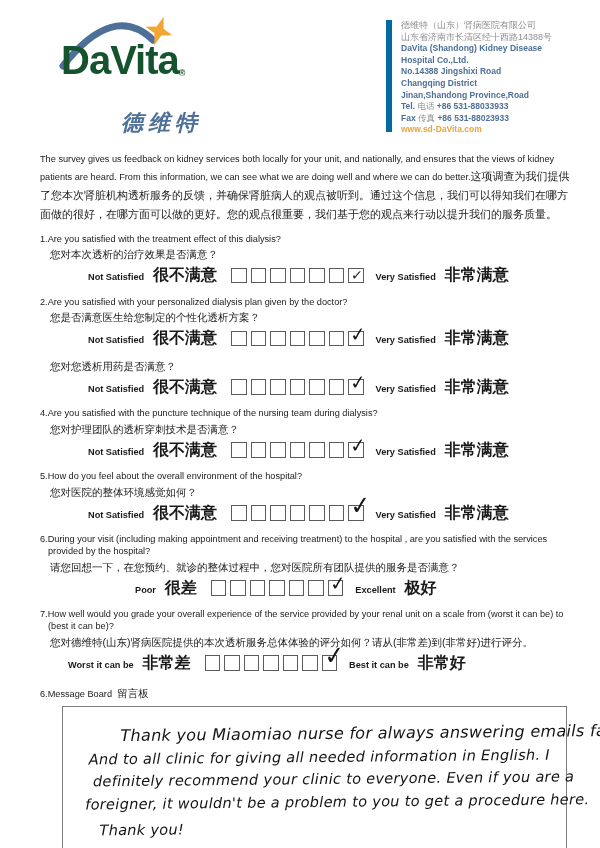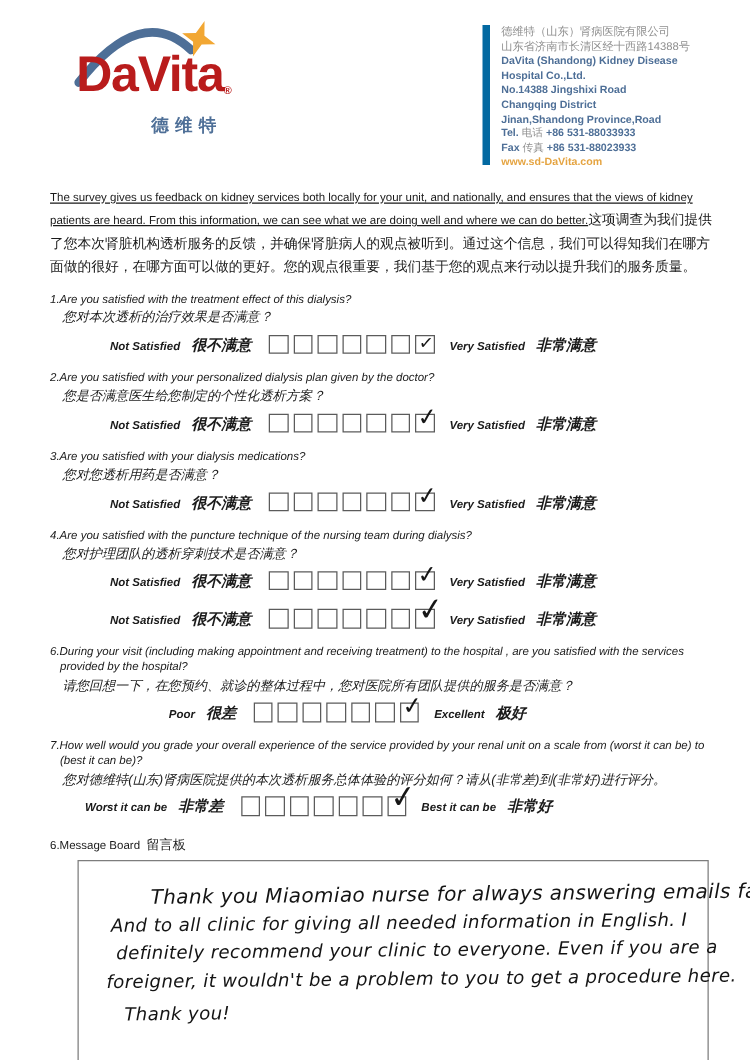--- a/index.html
+++ b/index.html
@@ -9,45 +9,45 @@
     position:relative; width:600px; height:848px; margin:0 auto;
     background:#ffffff; overflow:hidden; color:#1a1a1a;
   }
 
   
   .header { display:flex; justify-content:space-between; padding:16px 12px 0 55px; height:132px; }
   .logo { position:relative; width:190px; height:112px; }
   .logo-svg { position:absolute; left:0; top:0; width:160px; height:58px; }
   .brand { position:absolute; left:6px; top:22px; font-size:40px; font-weight:bold; letter-spacing:-1px; }
   .brand .reg { font-size:9px; font-weight:bold; letter-spacing:0; vertical-align:-2px; }
-  .brand-zh { position:absolute; left:66px; top:76px; font-size:14px; font-weight:bold; letter-spacing:5px; }
+  .brand-zh { position:absolute; left:66px; top:92px; font-size:22px; font-weight:bold; letter-spacing:5px;font-style:italic; }
 
   .contact { border-left:6px solid #0369a1; padding-left:9px; margin-top:4px; width:202px;
              font-size:8.5px; line-height:11.6px; }
   .c-gray { color:#8f8f8f; font-size:9px; }
   .c-blue { color:#4e6f97; font-weight:bold; }
   .c-zh   { color:#8f8f8f; font-weight:normal; }
   .c-web  { color:#e5a441; font-weight:bold; }
 
   
   .intro { margin:16px 28px 0 40px; }
-  .intro-en { font-size:9.2px; line-height:13px;text-decoration:underline; }
+  .intro-en { font-size:9.2px; line-height:13px; }
   .intro-zh { font-size:11px; line-height:18px; }
 
   
   .questions { margin:4px 28px 0 40px; }
-  .question { margin-top:9.5px;font-style:italic; }
+  .question { margin-top:9.5px; }
   .q-en { font-size:9.2px; line-height:12px; padding-left:8px; text-indent:-8px; }
   .q-zh { font-size:10.5px; line-height:14px; margin-left:10px; margin-top:2.5px; }
   .cb-row { display:flex; align-items:center; margin-top:4px; height:21px; }
   .cb-left, .cb-right { font-weight:bold; white-space:nowrap; }
   .cb-left  { padding-right:14px; }
   .cb-right { padding-left:12px; }
   .lbl-en { font-size:9.2px; }
-  .lbl-zh { font-size:12px; }
+  .lbl-zh { font-size:16px; }
   .boxes { display:flex; gap:4px; }
   .box { width:15.5px; height:15.5px; border:1.6px solid #5b5b5b; background:#fff; position:relative; }
   .mark { position:absolute; left:1px; top:-7px; font-size:19px; font-weight:bold; color:#161616;
           font-family:"DejaVu Sans",sans-serif; transform:rotate(-6deg); line-height:1; }
   .question:nth-child(-n+5) .cb-row { padding-left:48px; }
   .question:nth-child(6) .cb-row { padding-left:95px; }
   .question:nth-child(7) .cb-row { padding-left:28px; }
   .question:nth-child(1) .mark { font-size:14px; top:-1px; left:2px; transform:rotate(4deg); }
   .question:nth-child(5) .mark, .question:nth-child(7) .mark { font-size:25px; top:-13px; }
 
@@ -73,21 +73,21 @@
 
   <div class="header">
 
     <div class="logo">
       <svg class="logo-svg" viewBox="0 0 160 58">
         <path d="M8,50 Q58,-14 98,24" fill="none" stroke="#4e6f97" stroke-width="7" stroke-linecap="round"></path>
         <g transform="translate(104,15) rotate(18)">
           <polygon points="0,-15 3.6,-3.6 14,0 3.6,3.6 0,15 -3.6,3.6 -14,0 -3.6,-3.6" fill="#f2a733"></polygon>
         </g>
       </svg>
-      <div class="brand" style="color:#b91c1c;"><span>DaVita</span><span class="reg">®</span></div>
+      <div class="brand" style="color:#14532d;"><span>DaVita</span><span class="reg">®</span></div>
       <div class="brand-zh" style="color:#4e6f97;">德维特</div>
     </div>
 
     <div class="contact">
       <div class="c-gray">德维特（山东）肾病医院有限公司</div>
       <div class="c-gray">山东省济南市长清区经十西路14388号</div>
       <div class="c-blue">DaVita (Shandong) Kidney Disease</div>
       <div class="c-blue">Hospital Co.,Ltd.</div>
       <div class="c-blue">No.14388 Jingshixi Road</div>
       <div class="c-blue">Changqing District</div>
@@ -135,21 +135,20 @@
             <div class="box"></div>
             <div class="box">
               <span class="mark">✓</span>
             </div>
           </span>
         <span class="cb-right"><span class="lbl-en">Very Satisfied</span>&nbsp;&nbsp;<span class="lbl-zh">非常满意</span></span>
       </div>
     </div>
 
     <div class="question">
-      <div class="q-en">3.Are you satisfied with your dialysis medications?</div>
       <div class="q-zh">您对您透析用药是否满意？</div>
       <div class="cb-row">
         <span class="cb-left"><span class="lbl-en">Not Satisfied</span>&nbsp;&nbsp;<span class="lbl-zh">很不满意</span></span>
         <span class="boxes">
             <div class="box"></div>
             <div class="box"></div>
             <div class="box"></div>
             <div class="box"></div>
             <div class="box"></div>
             <div class="box"></div>
@@ -175,20 +174,22 @@
             <div class="box"></div>
             <div class="box">
               <span class="mark">✓</span>
             </div>
           </span>
         <span class="cb-right"><span class="lbl-en">Very Satisfied</span>&nbsp;&nbsp;<span class="lbl-zh">非常满意</span></span>
       </div>
     </div>
 
     <div class="question">
+      <div class="q-en">5.How do you feel about the overall environment of the hospital?</div>
+      <div class="q-zh">您对医院的整体环境感觉如何？</div>
       <div class="cb-row">
         <span class="cb-left"><span class="lbl-en">Not Satisfied</span>&nbsp;&nbsp;<span class="lbl-zh">很不满意</span></span>
         <span class="boxes">
             <div class="box"></div>
             <div class="box"></div>
             <div class="box"></div>
             <div class="box"></div>
             <div class="box"></div>
             <div class="box"></div>
             <div class="box">

